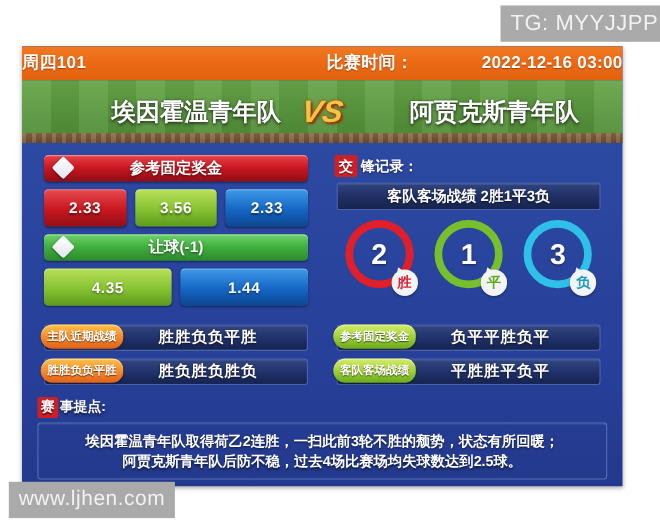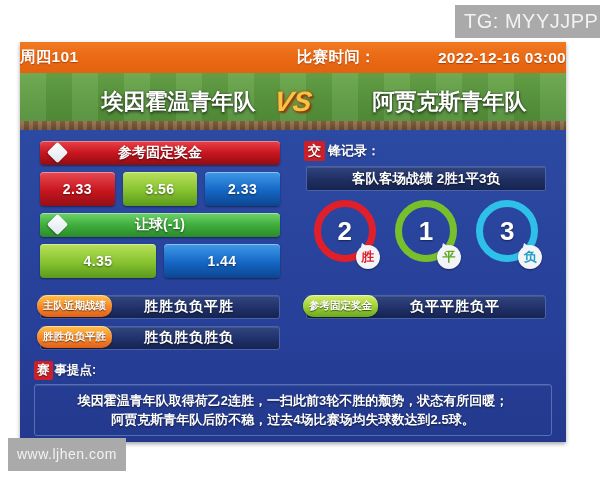--- a/index.html
+++ b/index.html
@@ -10,21 +10,21 @@
   }
   .stage{position:relative;width:600px;height:480px;background:#fff;}
 
   
   .wm{
     position:absolute;background:#aaaaaa;color:#f2f2f2;
     font-size:20px;line-height:26px;letter-spacing:.5px;
     padding:3px 9px 4px 9px;white-space:nowrap;
   }
   .wm-tg{top:5px;left:455px;}
-  .wm-site{top:438px;left:8px;font-size:14px;}
+  .wm-site{top:438px;left:8px;font-size:19px;}
 
   
   .card{
     position:absolute;left:20px;top:42px;width:546px;height:400px;
     background:linear-gradient(180deg,#2f4ea8 0%,#2b47a0 35%,#27409a 70%,#23398d 100%);
     box-shadow:0 2px 4px rgba(0,0,0,.35);
     overflow:hidden;
   }
 
   
@@ -293,20 +293,24 @@
         <div class="rec">
           <span class="rec-tag tag-orange">胜胜负负平胜</span>
           <span class="rec-val">胜负胜负胜负</span>
         </div>
       </div>
       <div class="reccol">
         <div class="rec">
           <span class="rec-tag tag-green">参考固定奖金</span>
           <span class="rec-val">负平平胜负平</span>
         </div>
+        <div class="rec">
+          <span class="rec-tag tag-green">客队客场战绩</span>
+          <span class="rec-val">平胜胜平负平</span>
+        </div>
       </div>
     </div>
 
     <div class="notes">
       <div class="notes-title">
         <span class="notes-chip">赛</span>
         <span class="notes-rest">事提点:</span>
       </div>
       <div class="notes-box">
         <div class="notes-line">埃因霍温青年队取得荷乙2连胜，一扫此前3轮不胜的颓势，状态有所回暖；</div>

